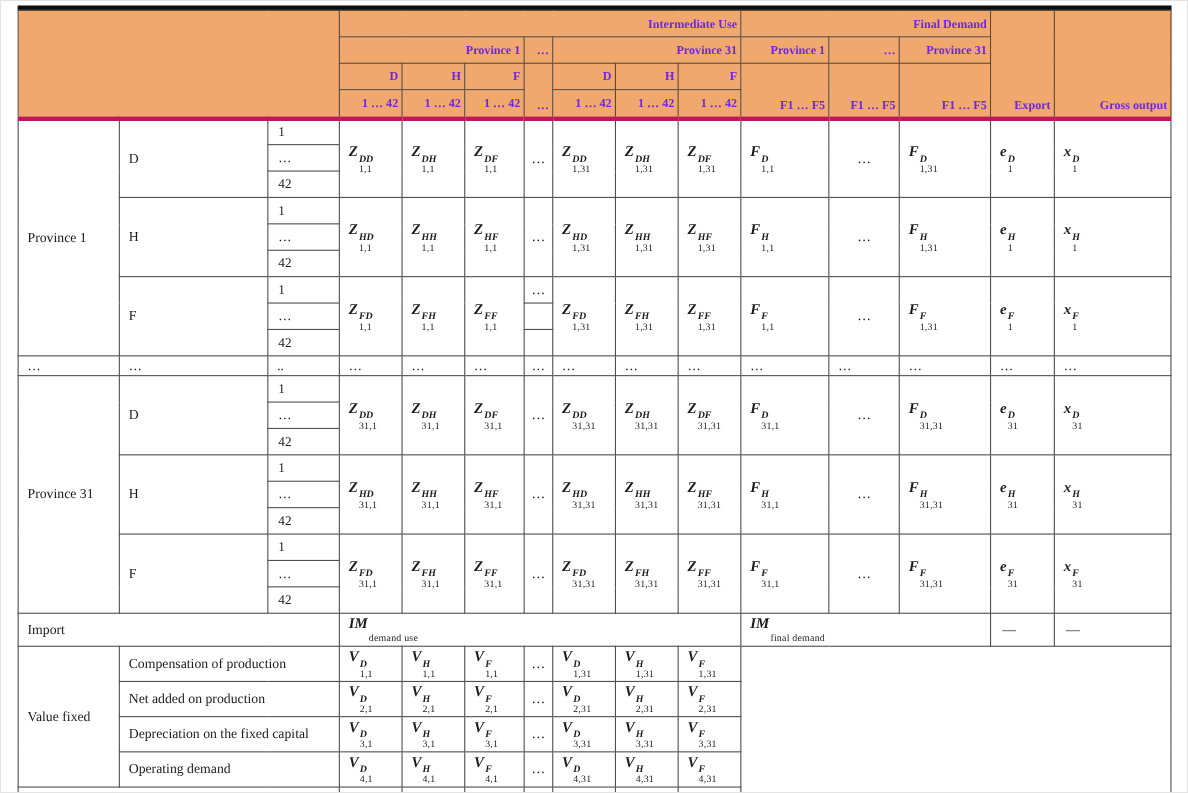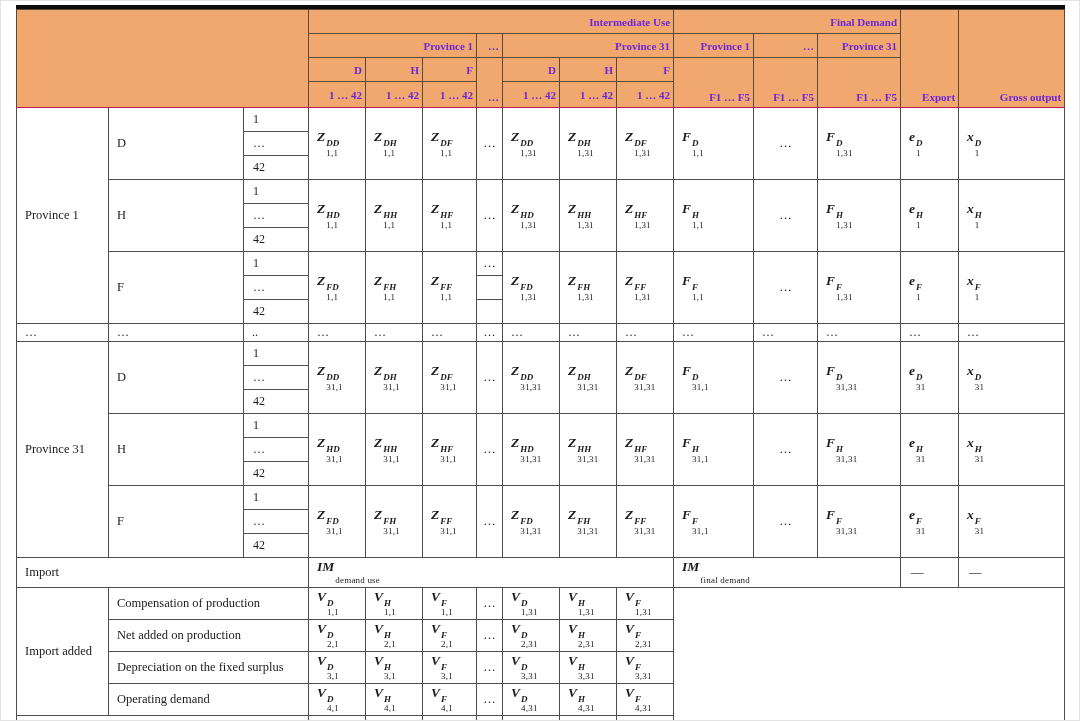--- a/index.html
+++ b/index.html
@@ -13,21 +13,21 @@
   col.cD1{width:57px}col.cH1{width:57px}col.cF1{width:54px}
   col.cDots{width:26px}
   col.cD31{width:57px}col.cH31{width:57px}col.cF31{width:57px}
   col.cFD1{width:80px}col.cFDd{width:64px}col.cFD31{width:83px}
   col.cExp{width:58px}col.cGO{width:106px}
 
   th{background:#f1a86f;border:1px solid #5a4a38;color:#6d28d9;
      font-family:"Liberation Serif",serif;font-size:11px;font-weight:bold;
      text-align:right;vertical-align:middle;padding:2px 3px 2px 6px;}
   th.vb{vertical-align:bottom;padding-bottom:4px;}
-  th.bb{border-bottom:1px solid #be185d;}
+  th.bb{border-bottom:4px solid #be185d;}
   .hr1{height:24px}.hr2{height:24px}.hr3{height:24px}.hr4{height:26px}
 
   td{border:1px solid #4f4f4f;background:#fff;color:#1b1b1b;
      font-family:"Liberation Serif",serif;font-size:12.5px;
      vertical-align:middle;text-align:left;padding:1px 3px 1px 8px;}
   tr.rsub{height:24px}
   tr.rdots{height:17px}
   tr.rimp{height:25px}
   tr.rva{height:25px}
   tr.rgi{height:26px}
@@ -452,21 +452,21 @@
               </span></td>
         <td colspan="3" class="m"><span>IM</span><span class="sc">
                 <span class="sp"></span>
                 <span class="sbx">final demand</span>
               </span></td>
         <td class="dash">—</td>
         <td class="dash">—</td>
       </tr>
 
       <tr class="rva">
-        <td rowspan="4">Import added</td>
+        <td rowspan="4">Value fixed</td>
         <td colspan="2">Compensation of production</td>
         <td class="m"><span>V</span><span class="sc">
                 <span class="sp">D</span>
                 <span class="sbx">1,1</span>
               </span></td>
         <td class="m"><span>V</span><span class="sc">
                 <span class="sp">H</span>
                 <span class="sbx">1,1</span>
               </span></td>
         <td class="m"><span>V</span><span class="sc">
@@ -510,21 +510,21 @@
         <td class="m"><span>V</span><span class="sc">
                 <span class="sp">H</span>
                 <span class="sbx">2,31</span>
               </span></td>
         <td class="m"><span>V</span><span class="sc">
                 <span class="sp">F</span>
                 <span class="sbx">2,31</span>
               </span></td>
       </tr>
       <tr class="rva">
-        <td colspan="2">Depreciation on the fixed surplus</td>
+        <td colspan="2">Depreciation on the fixed capital</td>
         <td class="m"><span>V</span><span class="sc">
                 <span class="sp">D</span>
                 <span class="sbx">3,1</span>
               </span></td>
         <td class="m"><span>V</span><span class="sc">
                 <span class="sp">H</span>
                 <span class="sbx">3,1</span>
               </span></td>
         <td class="m"><span>V</span><span class="sc">
                 <span class="sp">F</span>

